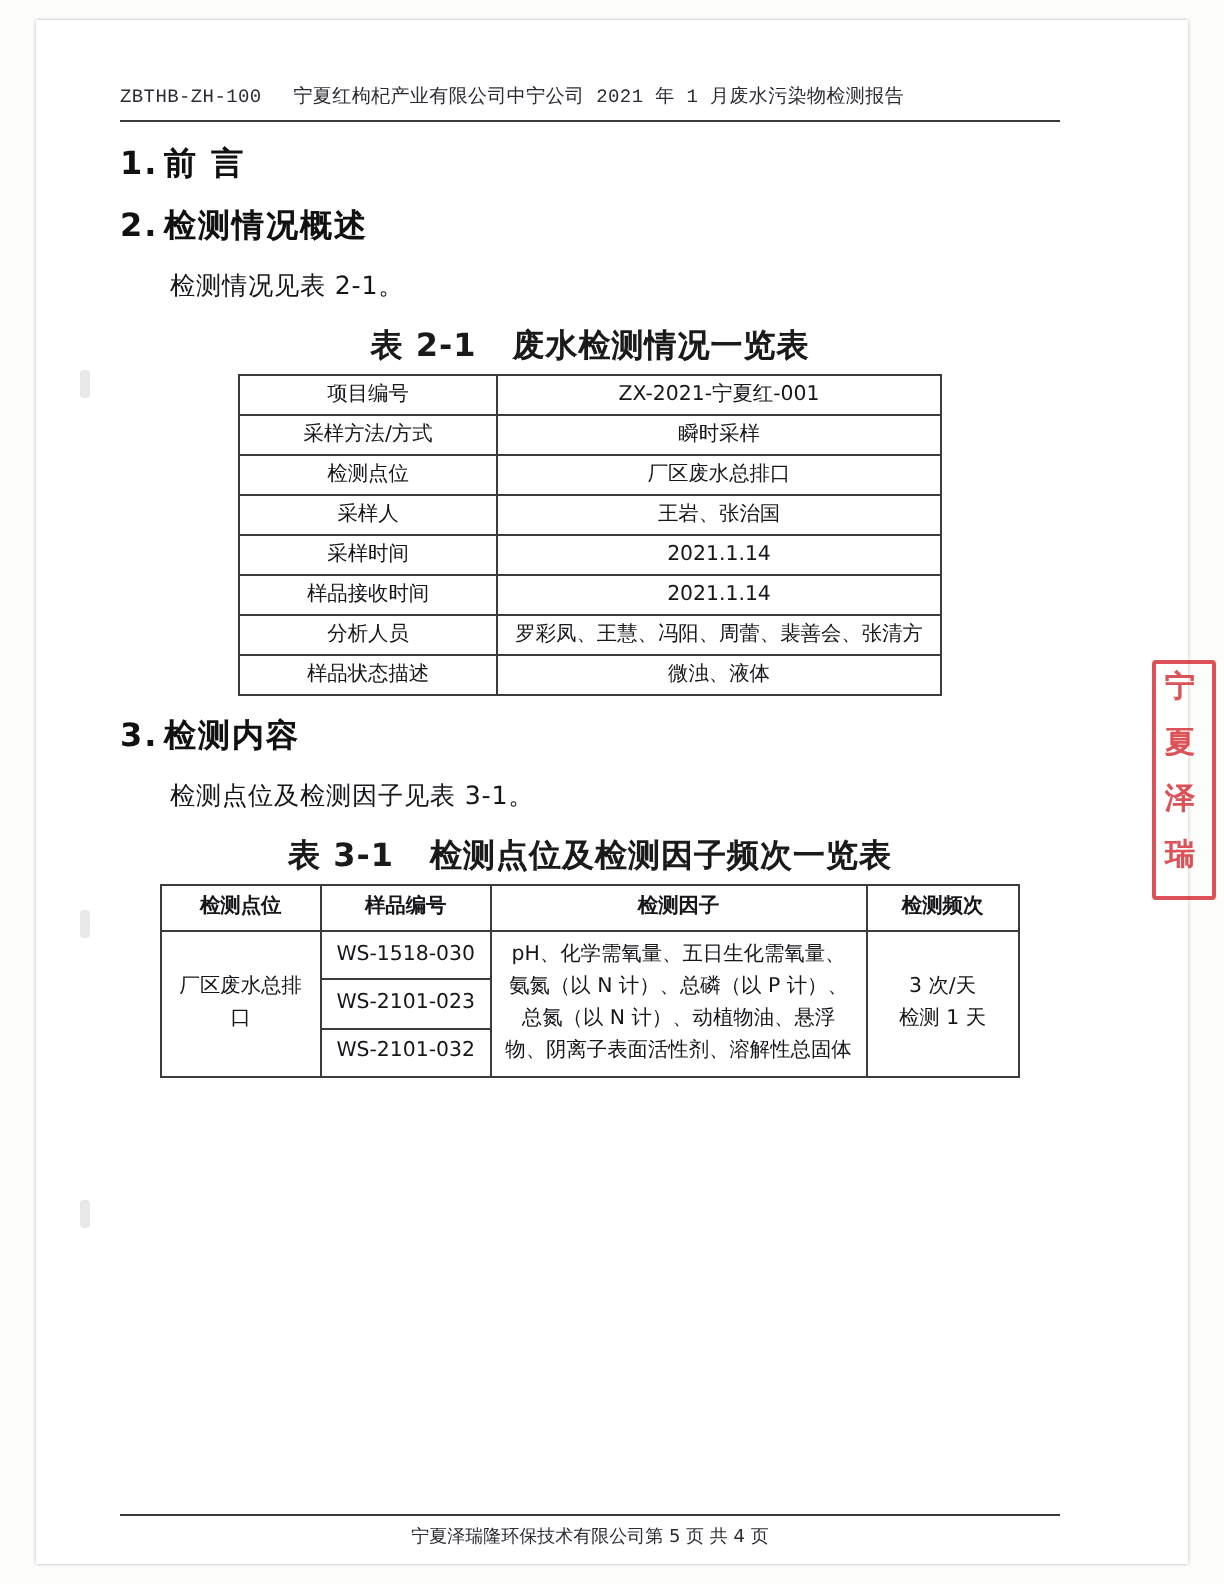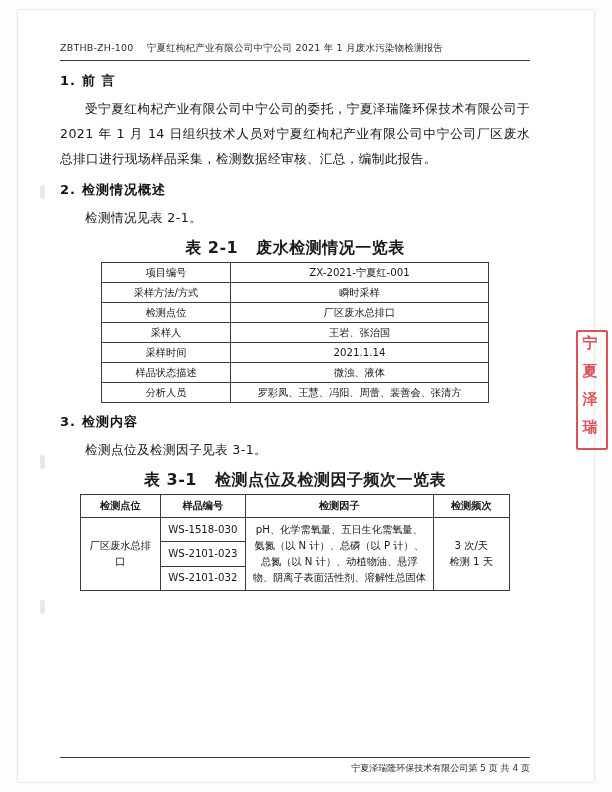--- a/index.html
+++ b/index.html
@@ -35,20 +35,21 @@
 
   .header {
     position: absolute;
     left: 60px;
     top: 42px;
     width: 470px;
     font-size: 9.5px;
     color: #2b2b33;
     letter-spacing: 0.2px;
     white-space: nowrap;
+    font-family: Liberation Mono, monospace;
   }
   .header .code {
     color: #2b2b33;
   }
   .header .title-cn {
     margin-left: 10px;
   }
   .header-rule {
     position: absolute;
     left: 60px;
@@ -59,21 +60,21 @@
   }
 
   .content {
     position: absolute;
     left: 60px;
     top: 72px;
     width: 470px;
   }
 
   .sec-head {
-    font-size: 13px;
+    font-size: 16px;
     font-weight: bold;
     color: #111;
     margin: 0 0 6px 0;
     letter-spacing: 1px;
   }
   .sec-head .num {
     display: inline-block;
     width: 22px;
   }
   .para {
@@ -96,21 +97,21 @@
     text-align: center;
     margin: 8px 0 3px 0;
     letter-spacing: 0.5px;
   }
   .tbl-caption .cap-no {
     margin-right: 18px;
   }
 
   table.doc {
     border-collapse: collapse;
-    width: 388px;
+    width: 352px;
     margin: 0 auto;
     font-size: 10.2px;
     color: #16161b;
   }
   table.doc td, table.doc th {
     border: 1px solid #3b3b3b;
     padding: 2px 4px;
     text-align: center;
     vertical-align: middle;
     line-height: 15px;
@@ -150,21 +151,21 @@
     background: #3a3a3a;
   }
   .footer {
     position: absolute;
     left: 60px;
     top: 762px;
     width: 470px;
     font-size: 9px;
     color: #2b2b33;
     display: flex;
-    justify-content: flex-end;
+    justify-content: center;
   }
 
   
   .stamp {
     position: absolute;
     right: 6px;
     top: 330px;
     width: 30px;
     height: 118px;
     opacity: 0.78;
@@ -220,21 +221,20 @@
     <span class="title-cn">宁夏红枸杞产业有限公司中宁公司 2021 年 1 月废水污染物检测报告</span>
   </div>
   <div class="header-rule"></div>
 
   <div class="content">
 
     <div class="block">
       <div class="sec-head">
         <span class="num">1.</span><span>前 言</span>
       </div>
-      <p class="para">受宁夏红枸杞产业有限公司中宁公司的委托，宁夏泽瑞隆环保技术有限公司于 2021 年 1 月 14 日组织技术人员对宁夏红枸杞产业有限公司中宁公司厂区废水总排口进行现场样品采集，检测数据经审核、汇总，编制此报告。</p>
     </div>
 
     <div class="block">
       <div class="sec-head">
         <span class="num">2.</span><span>检测情况概述</span>
       </div>
       <p class="para">检测情况见表 2-1。</p>
 
       <div class="tbl-caption">
         <span class="cap-no">表 2-1</span><span>废水检测情况一览表</span>
@@ -256,26 +256,30 @@
           </tr>
           <tr>
             <td class="lbl">采样人</td>
             <td>王岩、张治国</td>
           </tr>
           <tr>
             <td class="lbl">采样时间</td>
             <td>2021.1.14</td>
           </tr>
           <tr>
+            <td class="lbl">样品接收时间</td>
+            <td>2021.1.14</td>
+          </tr>
+          <tr>
+            <td class="lbl">分析人员</td>
+            <td>罗彩凤、王慧、冯阳、周蕾、裴善会、张清方</td>
+          </tr>
+          <tr>
             <td class="lbl">样品状态描述</td>
             <td>微浊、液体</td>
-          </tr>
-          <tr>
-            <td class="lbl">分析人员</td>
-            <td>罗彩凤、王慧、冯阳、周蕾、裴善会、张清方</td>
           </tr>
         </tbody>
       </table>
     </div>
 
     <div class="block">
       <div class="sec-head">
         <span class="num">3.</span><span>检测内容</span>
       </div>
       <p class="para">检测点位及检测因子见表 3-1。</p>

